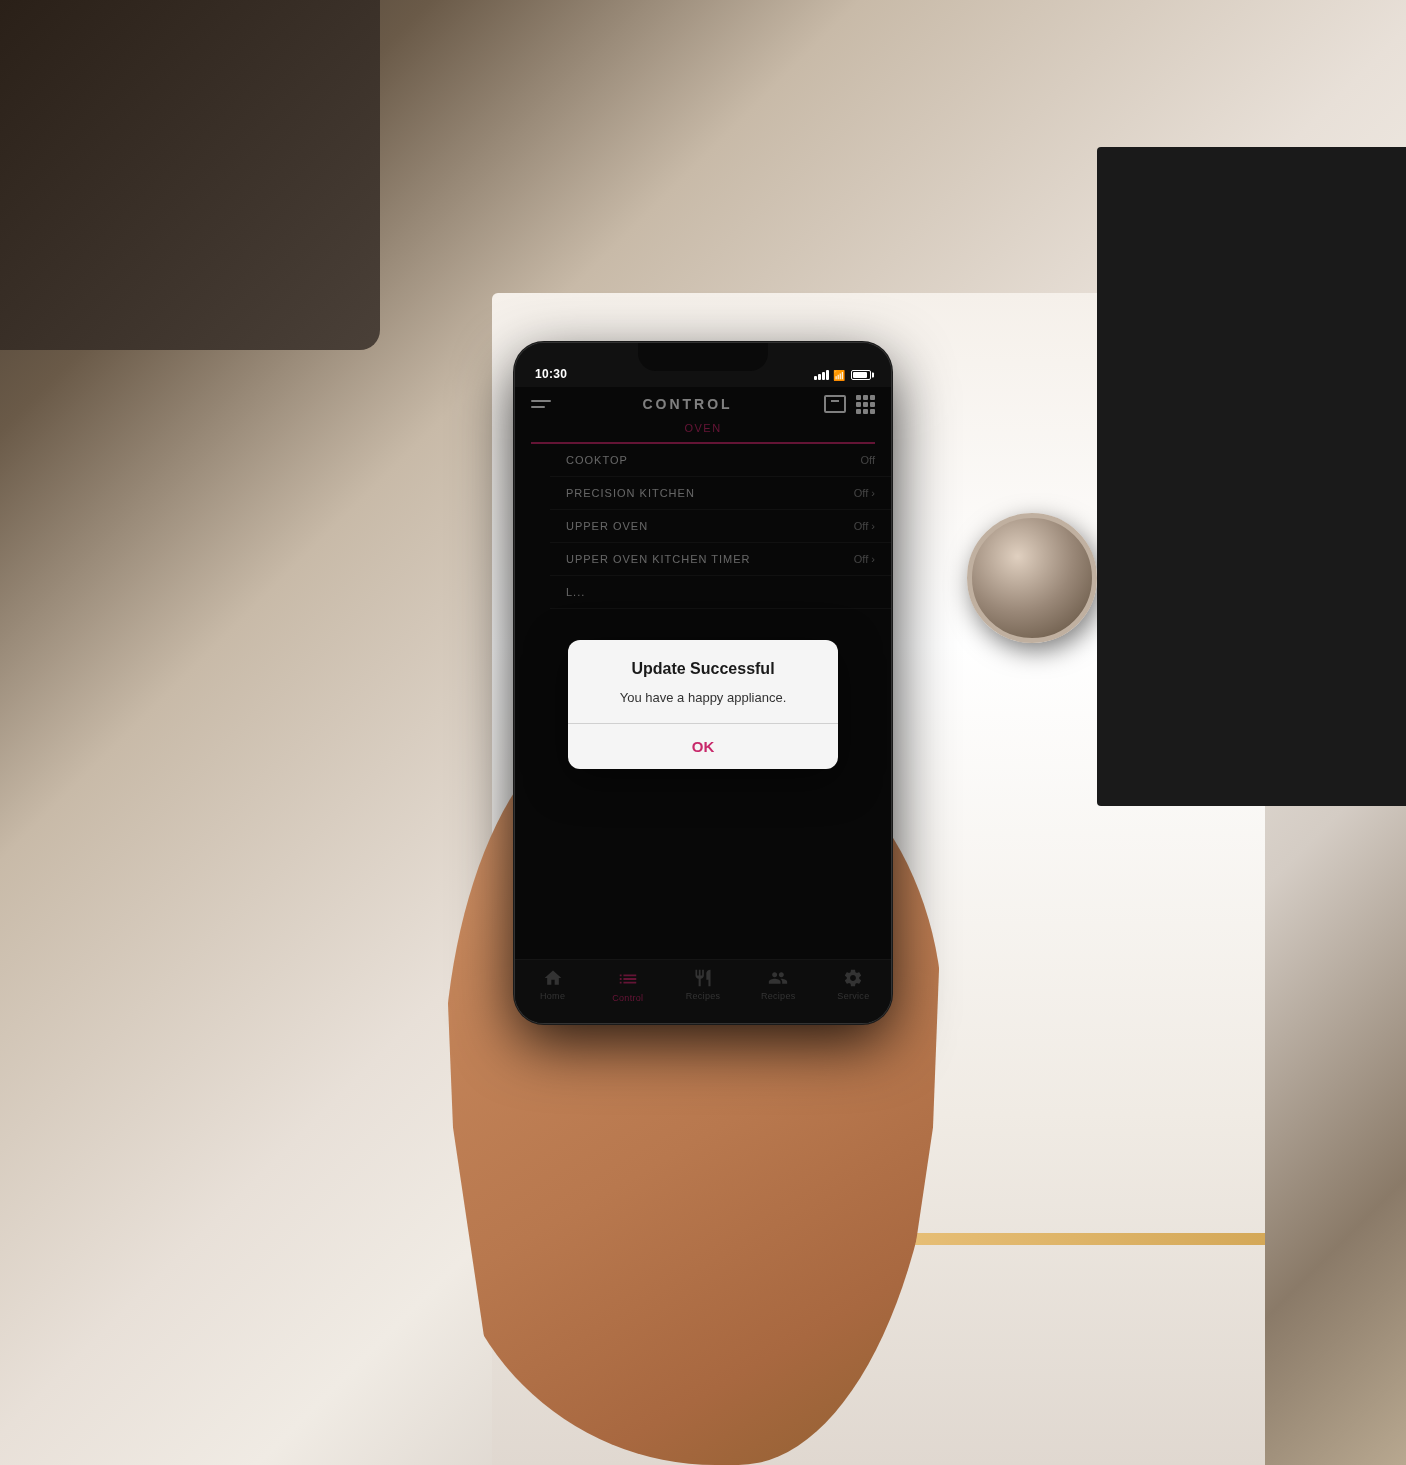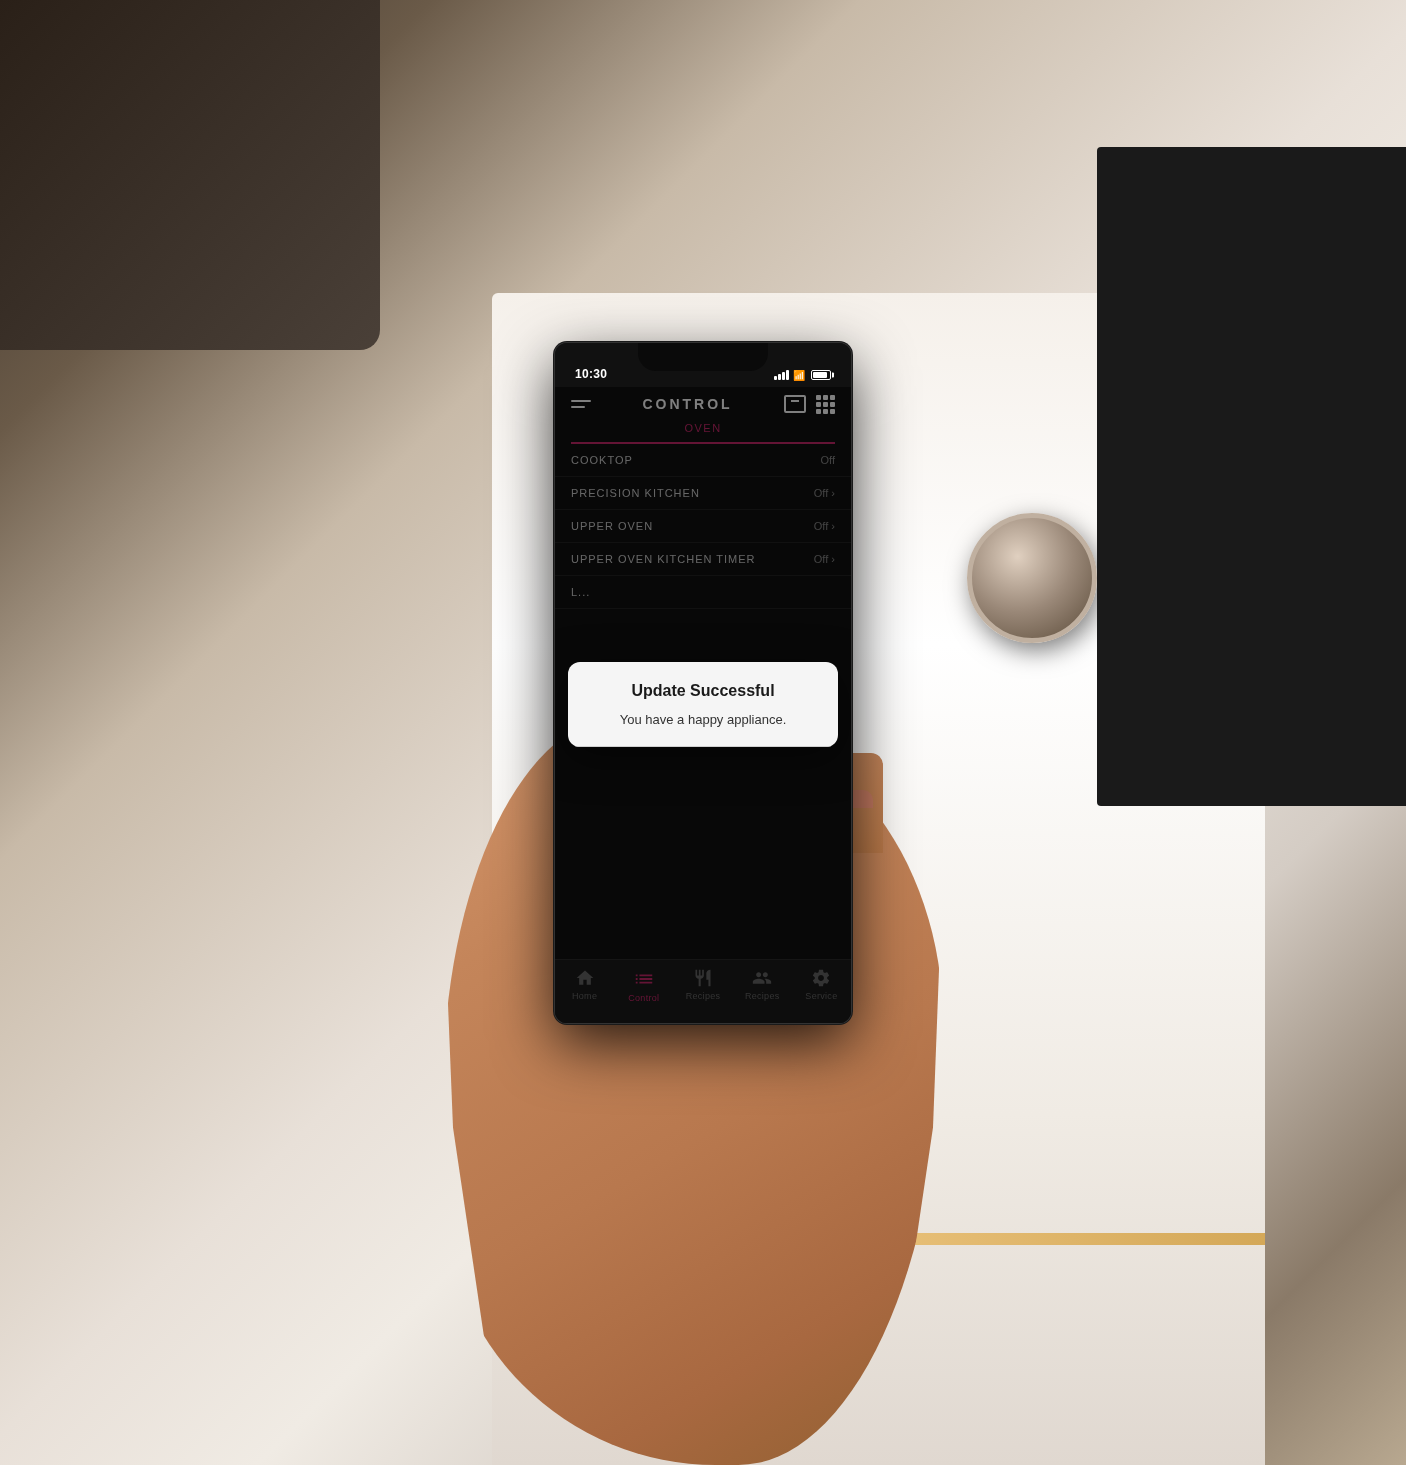--- a/index.html
+++ b/index.html
@@ -25,24 +25,24 @@
     }
 
     
     .phone-wrapper {
       position: relative;
       z-index: 10;
       margin-top: -100px;
     }
 
     .phone {
-      width: 296px;
+      width: 376px;
       height: 680px;
       background: #0a0a0a;
-      border-radius: 12px;
+      border-radius: 29px;
       position: relative;
       box-shadow:
         0 0 0 1px #333,
         0 0 0 2px #1a1a1a,
         0 20px 60px rgba(0,0,0,0.8),
         inset 0 0 0 1px #222;
       overflow: hidden;
     }
 
     
@@ -211,20 +211,21 @@
     }
 
     .app-tab:not(.active) {
       color: #888;
     }
 
     
     .menu-list {
       flex: 1;
       overflow: hidden;
+      padding-left: 35px;
     }
 
     .menu-item {
       border-bottom: 1px solid #222;
       padding: 10px 16px;
       display: flex;
       justify-content: space-between;
       align-items: center;
     }
 
@@ -432,20 +433,21 @@
         </div>
       </div>
 
       <div class="dialog-overlay">
         <div class="dialog-box">
           <div class="dialog-content">
             <div class="dialog-title">Update Successful</div>
             <div class="dialog-message">You have a happy appliance.</div>
           </div>
           <div class="dialog-divider"></div>
+          <button class="dialog-button">OK</button>
         </div>
       </div>
 
       <div class="bottom-nav">
 
         <div class="nav-item">
           <svg width="20" height="20" viewBox="0 0 24 24" fill="#666">
             <path d="M10 20v-6h4v6h5v-8h3L12 3 2 12h3v8z"></path>
           </svg>
           <span class="nav-label">Home</span>

